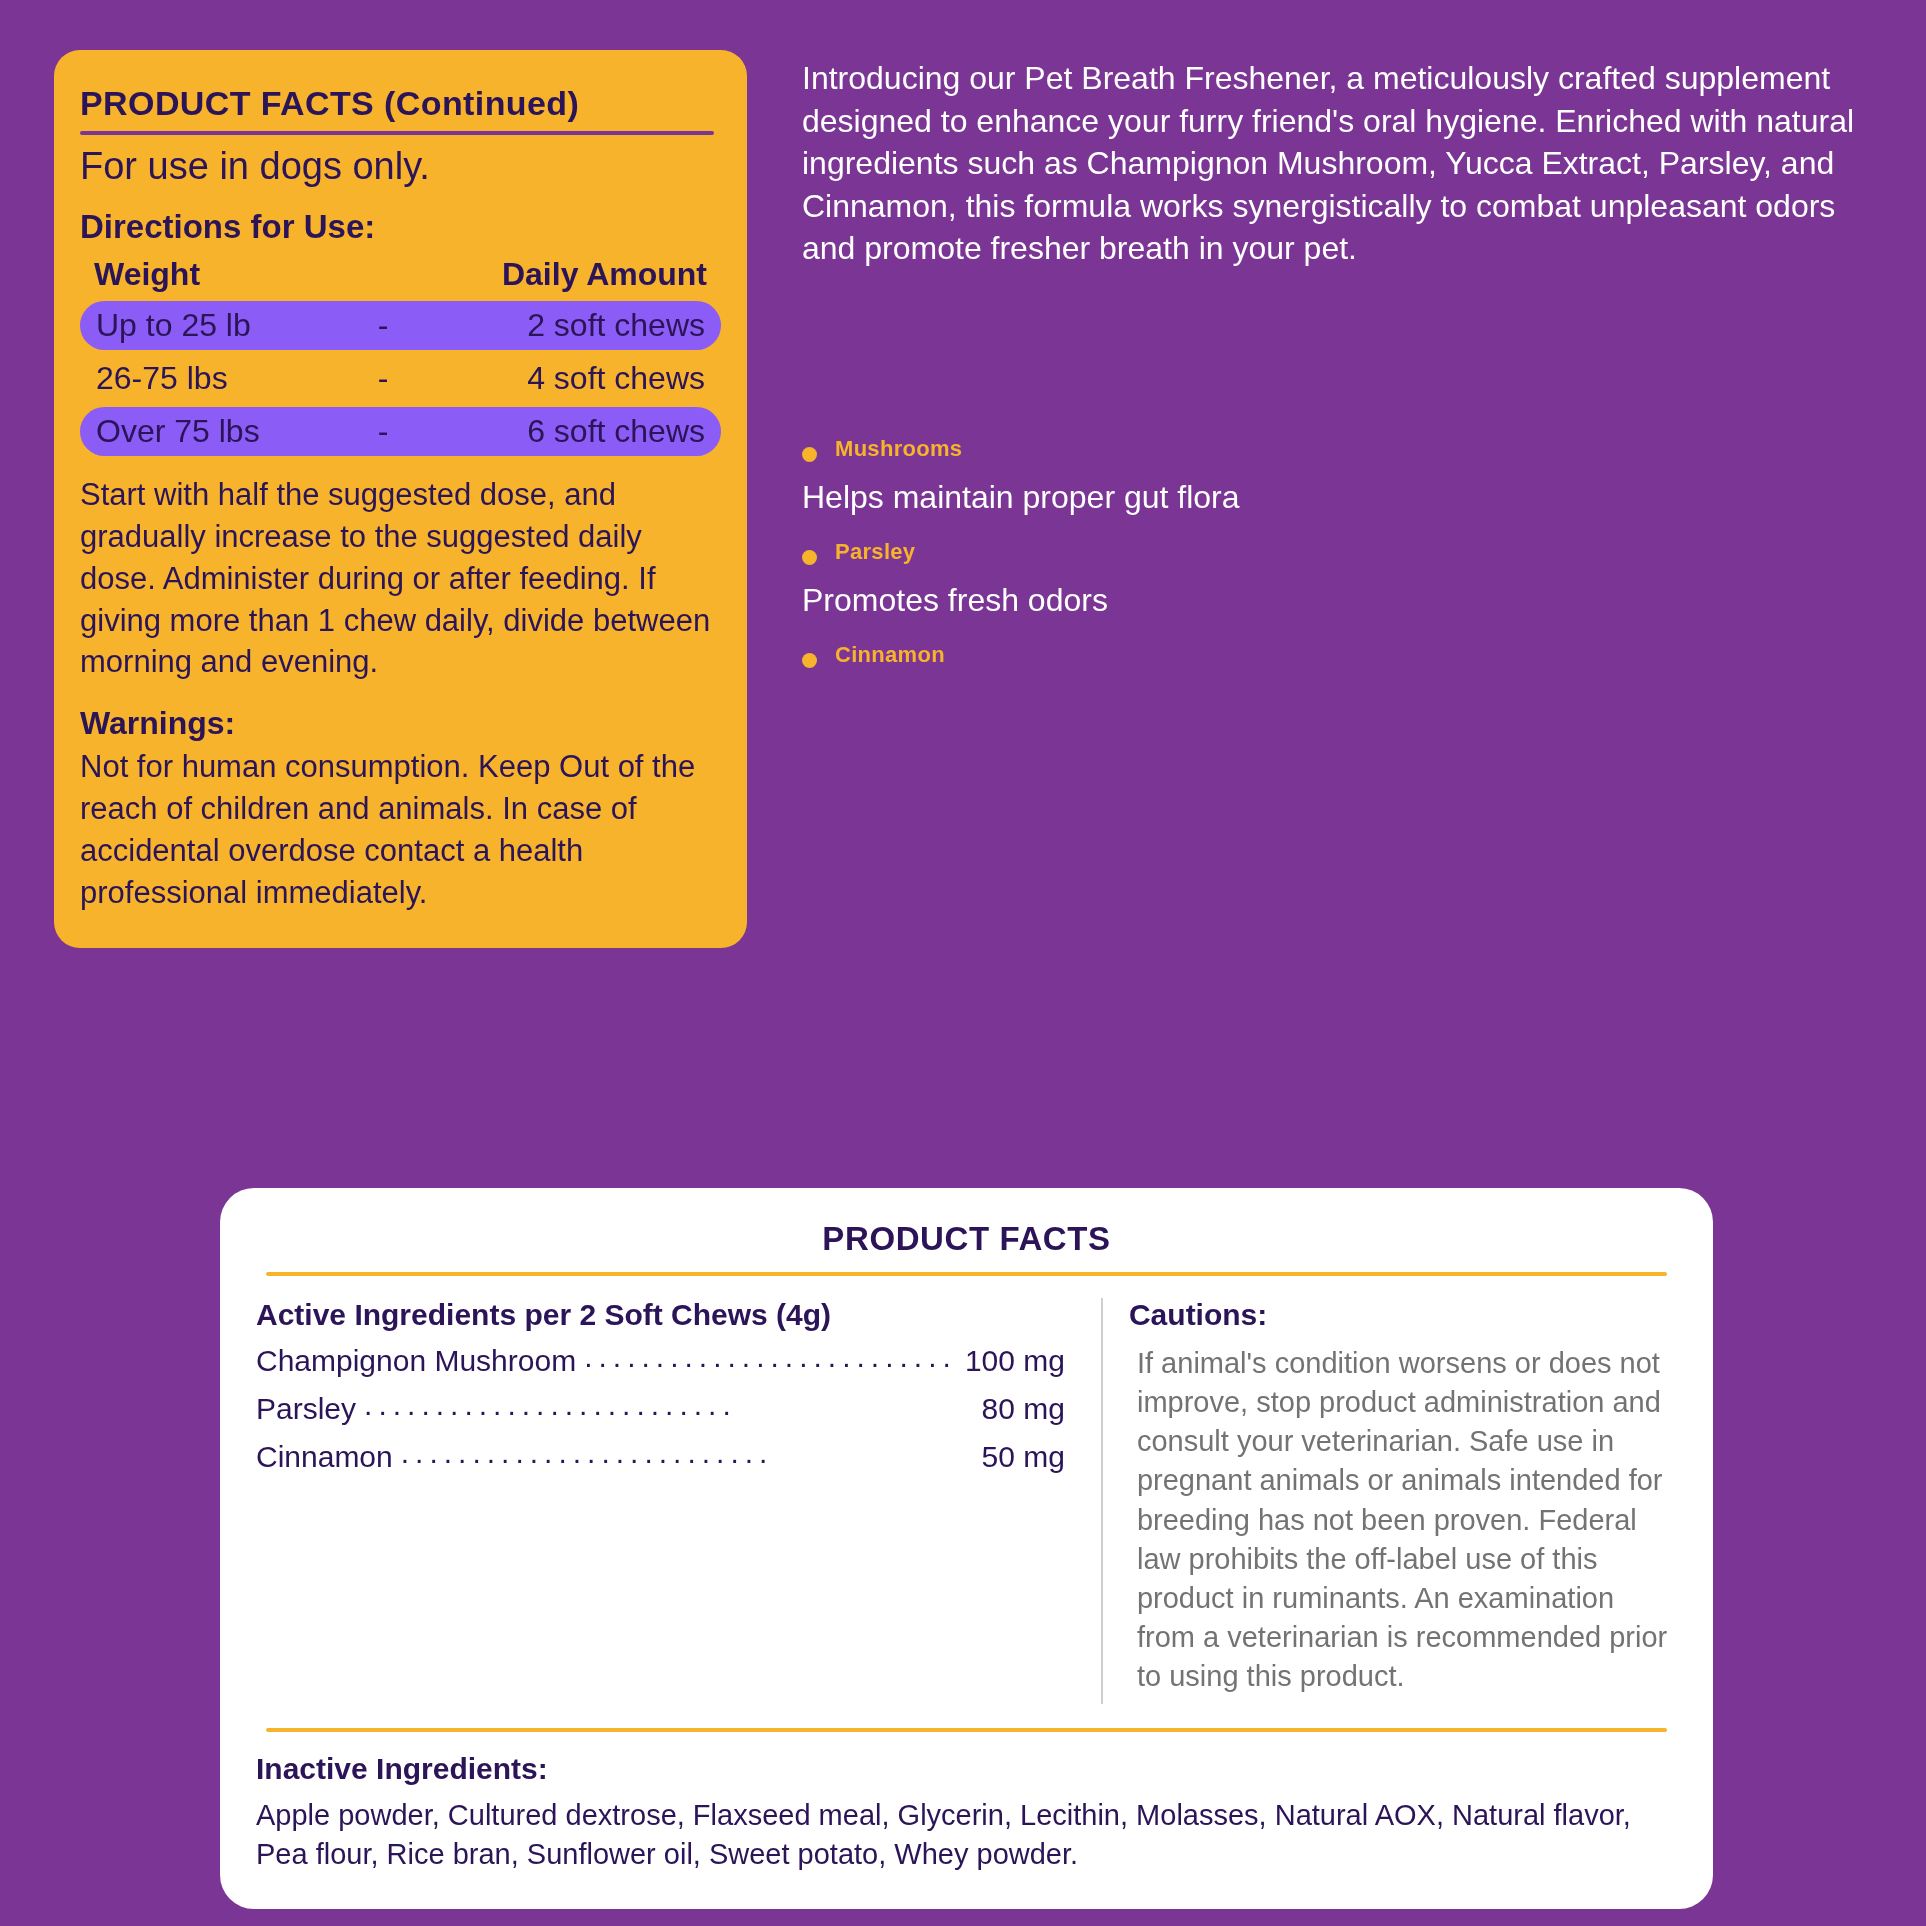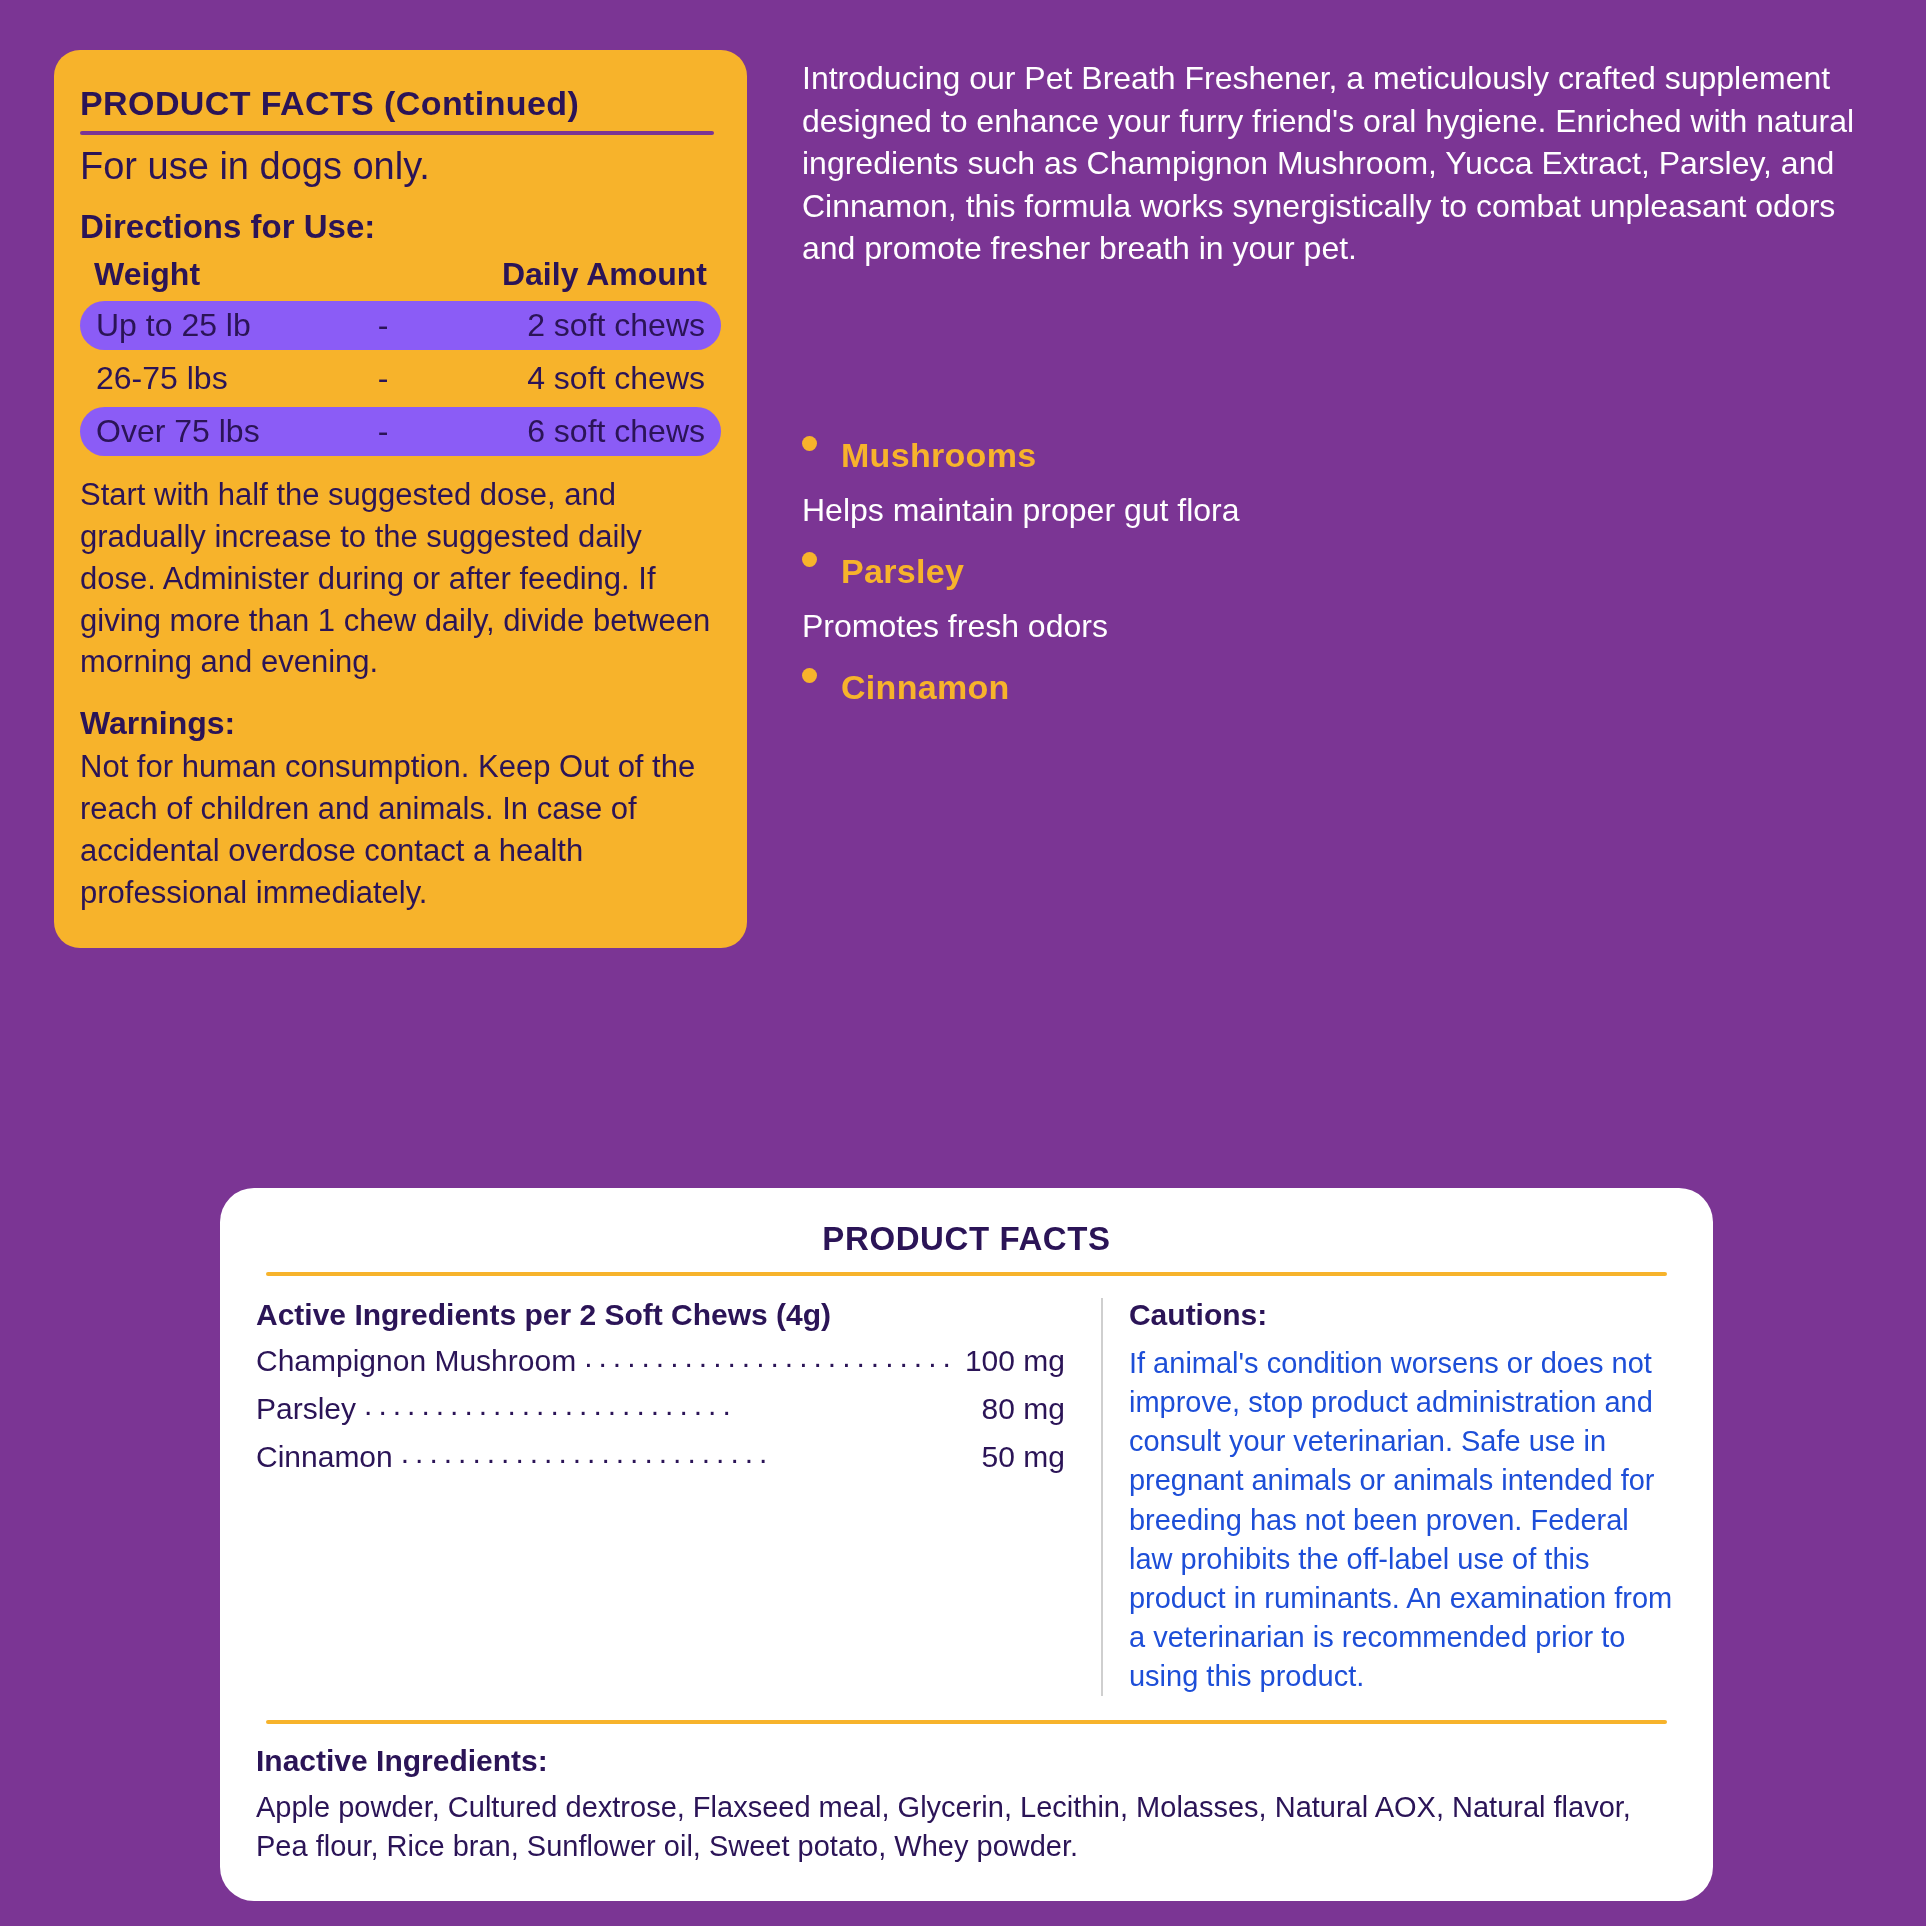--- a/index.html
+++ b/index.html
@@ -116,24 +116,24 @@
     line-height: 1.33;
   }
   .bullets {
     position: absolute;
     left: 802px;
     top: 436px;
     width: 1069px;
   }
   .bullet-head {
     display: flex;
-    align-items: flex-start;
-    gap: 24px;
+    align-items: flex-end;
+    gap: 18px;
     color: #F7B32B;
-    font-size: 34px;
+    font-size: 22px;
     font-weight: bold;
     letter-spacing: 0.3px;
     margin: 0 0 2px 0;
   }
   .dot {
     width: 15px;
     height: 15px;
     border-radius: 50%;
     background: #F7B32B;
     display: inline-block;
@@ -205,22 +205,22 @@
     margin: 0 8px;
     overflow: hidden;
     letter-spacing: 6px;
     color: #2B1457;
     transform: translateY(-4px);
   }
   .ing-amt { flex: 0 0 auto; }
   .caution-body {
     font-size: 29px;
     line-height: 1.35;
-    color: #1d4ed8;
-    margin: 0;
+    color: #737373;
+    margin: 8px;
   }
   .rule-orange-2 {
     height: 4px;
     background: #F7B32B;
     margin: 24px 10px 20px 10px;
     border-radius: 2px;
   }
   .inactive-title {
     font-size: 30px;
     font-weight: bold;

